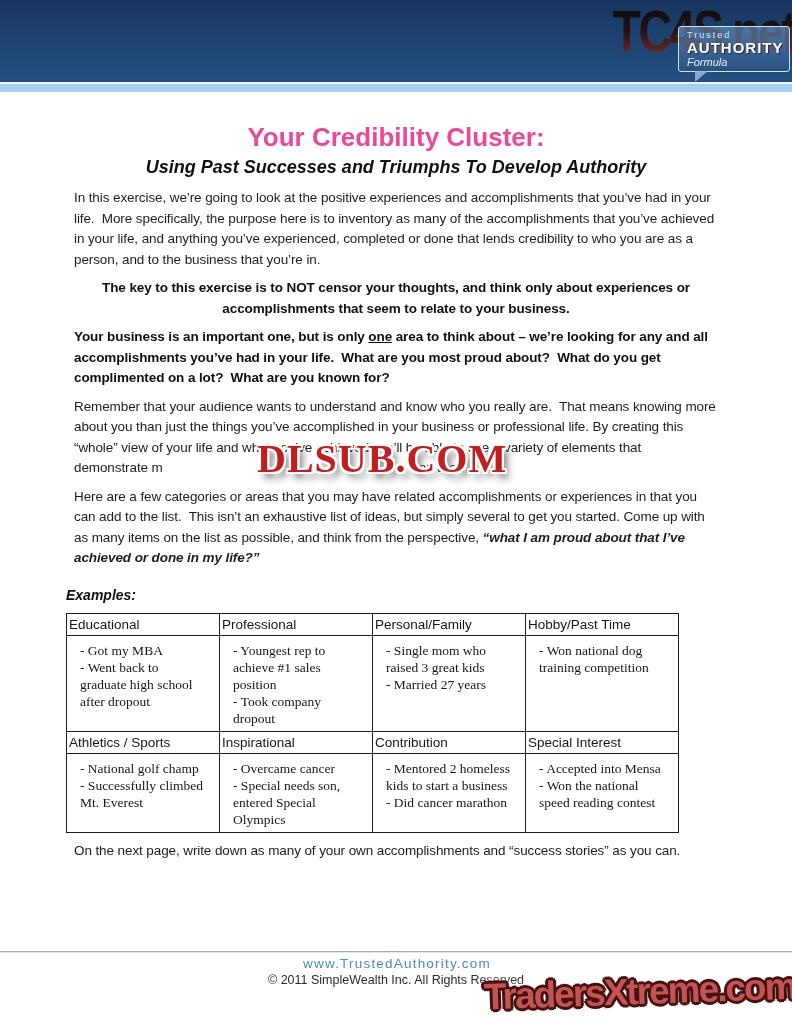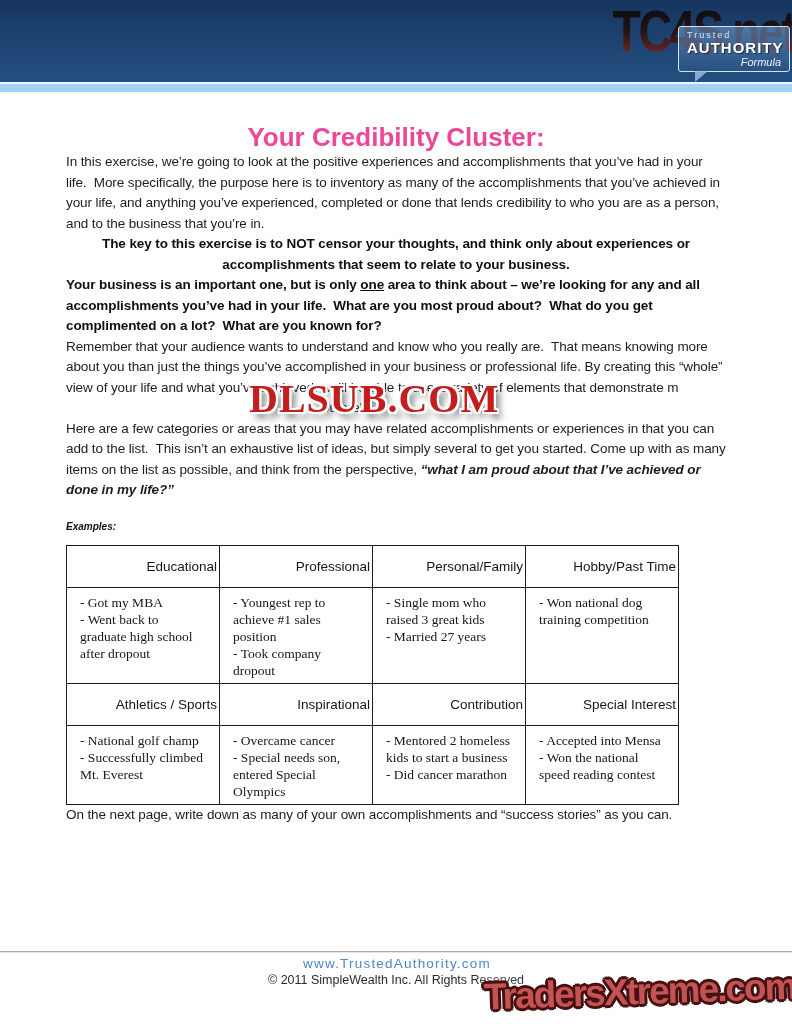--- a/index.html
+++ b/index.html
@@ -56,39 +56,39 @@
   }
   .logo-tail{
     position:absolute;
     left:16px;bottom:-11px;
     width:0;height:0;
     border-left:13px solid rgba(150,185,220,0.85);
     border-bottom:11px solid transparent;
   }
   .logo-trusted{font-size:9px;letter-spacing:2px;color:#d9e7f4;}
   .logo-authority{font-size:15px;font-weight:bold;letter-spacing:1px;color:#ffffff;text-shadow:1px 1px 1px rgba(0,0,0,.55);line-height:16px;}
-  .logo-formula{font-size:11px;font-style:italic;color:#e8f0fa;text-align:right;line-height:12px;}
+  .logo-formula{font-size:11px;font-style:italic;color:#e8f0fa;line-height:12px;}
   
   .content{padding:0 66px;}
   .title{
     margin:30px 0 0;
     text-align:center;
     font-size:26px;line-height:30px;
     font-weight:bold;
     color:#ec4899;
   }
   .subtitle{
     margin:2px 0 0;
     text-align:center;
     font-size:18px;line-height:26px;
     font-weight:bold;font-style:italic;
     color:#101010;
   }
   p.body{
-    margin:0;
+    margin:8px;
     font-size:13.5px;
     line-height:20.5px;
     letter-spacing:-0.1px;
     white-space:pre-wrap;
     color:#1d1d1d;
   }
   p.body.bold{font-weight:bold;color:#0f0f0f;}
   .p1{margin-top:26px;}
   .p2{margin-top:15px;text-align:center;}
   .p3{margin-top:17px;}
@@ -110,36 +110,36 @@
     white-space:nowrap;
     text-shadow:
       -2px -2px 0 #ffffff, 2px -2px 0 #ffffff,
       -2px  2px 0 #ffffff, 2px  2px 0 #ffffff,
        0   -2px 0 #ffffff, 0    2px 0 #ffffff,
       -2px  0   0 #ffffff, 2px  0   0 #ffffff,
        5px  6px 7px rgba(70,70,70,0.75);
   }
   .examples{
     margin:16px 0 0;
-    font-size:10px;line-height:20px;
+    font-size:14px;line-height:20px;
     font-weight:bold;font-style:italic;
     color:#0f0f0f;
   }
   
   table.ex{
     margin-top:8px;
     width:613px;
     border-collapse:collapse;
     table-layout:fixed;
   }
   table.ex th,table.ex td{border:1px solid #1c1c1c;}
   table.ex th{
     font-size:13.5px;font-weight:normal;
-    padding:13px 2px;
-    text-align:right;
+    padding:3px 2px;
+    text-align:left;
     color:#161616;
     margin-left:24px;
   }
   table.ex td{
     font-family:"Liberation Serif","DejaVu Serif",serif;
     font-size:13.5px;line-height:17px;
     vertical-align:top;
     text-align:left;
     padding:6px 13px 4px;
     height:58px;
@@ -197,20 +197,21 @@
       <div class="logo-trusted">Trusted</div>
       <div class="logo-authority">AUTHORITY</div>
       <div class="logo-formula">Formula</div>
       <div class="logo-tail"></div>
     </div>
   </div>
   <div class="stripe"></div>
 
   <div class="content">
     <div class="title">Your Credibility Cluster:</div>
+    <div class="subtitle">Using Past Successes and Triumphs To Develop Authority</div>
 
     <p class="body p1">In this exercise, we’re going to look at the positive experiences and accomplishments that you’ve had in your life.  More specifically, the purpose here is to inventory as many of the accomplishments that you’ve achieved in your life, and anything you’ve experienced, completed or done that lends credibility to who you are as a person, and to the business that you’re in.</p>
 
     <p class="body bold p2">The key to this exercise is to NOT censor your thoughts, and think only about experiences or accomplishments that seem to relate to your business.</p>
 
     <p class="body bold p3"><span>Your business is an important one, but is only </span><span class="u">one</span><span> area to think about – we’re looking for any and all accomplishments you’ve had in your life.  What are you most proud about?  What do you get complimented on a lot?  What are you known for?</span></p>
 
     <p class="body p4"><span>Remember that your audience wants to understand and know who you really are.  That means knowing more about you than just the things you’ve accomplished in your business or professional life. By creating this “whole” view of your life and what you’ve achieved, we’ll be able to use a variety of elements that demonstrate m</span><span class="wm-spacer"></span><span>ou are”.</span><span class="wm-dlsub">DLSUB.COM</span></p>
 
     <p class="body p5"><span>Here are a few categories or areas that you may have related accomplishments or experiences in that you can add to the list.  This isn’t an exhaustive list of ideas, but simply several to get you started. Come up with as many items on the list as possible, and think from the perspective, </span><span class="bi">“what I am proud about that I’ve achieved or done in my life?”</span></p>

